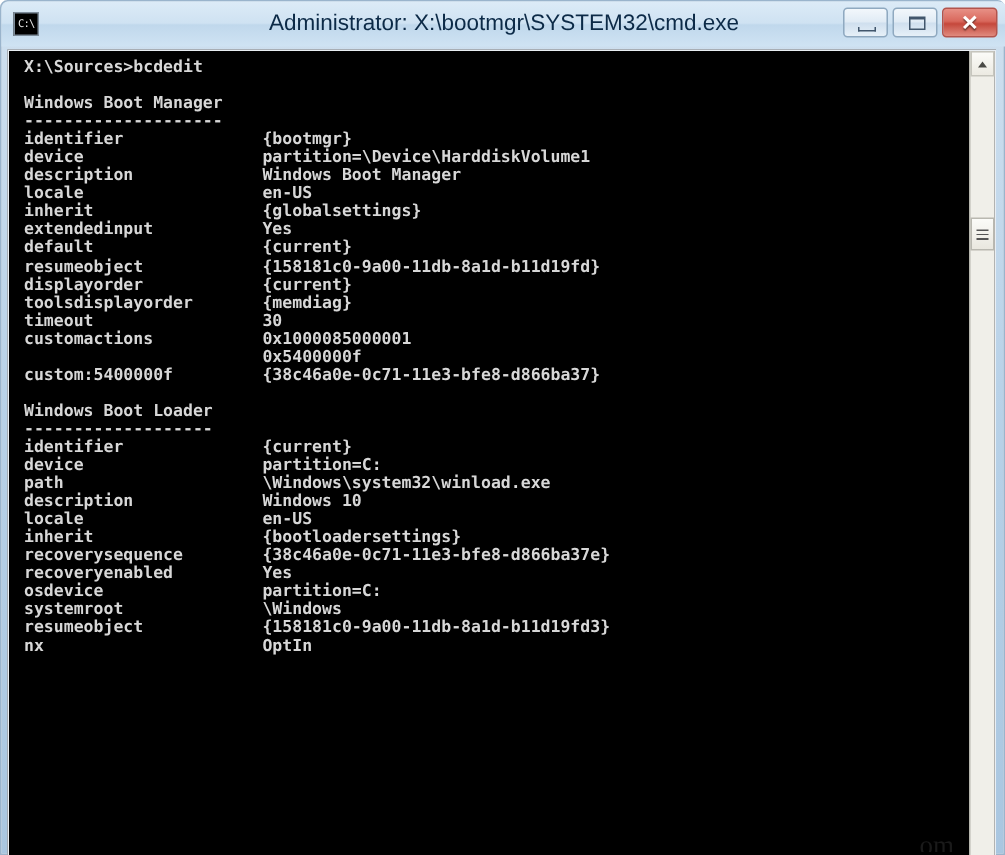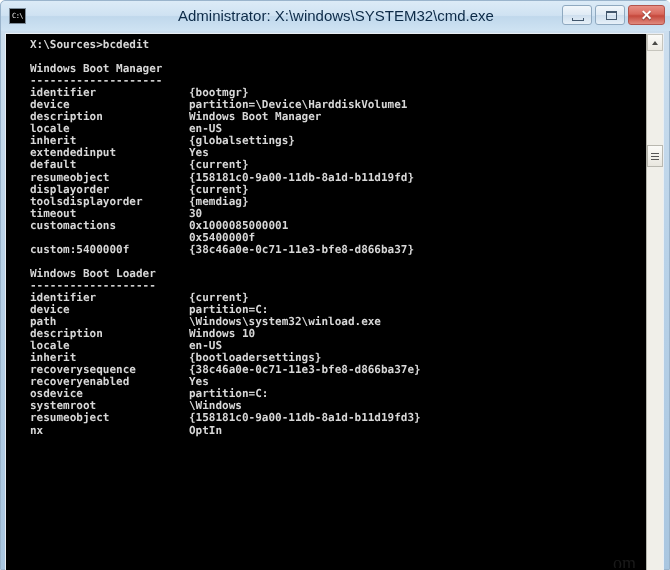--- a/index.html
+++ b/index.html
@@ -140,21 +140,21 @@
     top: 0;
     width: 640px;
     height: 412px;
     overflow: hidden;
     background: #000000;
     color: #d7d7d7;
     font-family: "DejaVu Sans Mono", "Liberation Mono", monospace;
     font-size: 11px;
     line-height: 12.05px;
     white-space: pre;
-    padding: 5px 0 0 24px;
+    padding: 5px 0 0 10px;
     box-sizing: border-box;
     letter-spacing: 0px;
     font-weight: bold;
     text-rendering: geometricPrecision;
   }
   .crow {
     height: 12.05px;
     white-space: pre;
   }
 
@@ -228,21 +228,21 @@
     height: 15px;
   }
 </style>
 </head>
 <body>
 
 <div id="window">
 
   <div id="titlebar">
     <div id="app-icon">C:\</div>
-    <div id="title-text">Administrator: X:\windows\SYSTEM32\cmd.exe</div>
+    <div id="title-text">Administrator: X:\bootmgr\SYSTEM32\cmd.exe</div>
 
     <div class="winbtn" id="btn-min">
       <span class="glyph-min"></span>
     </div>
     <div class="winbtn" id="btn-max">
       <span class="glyph-max"></span>
     </div>
     <div class="winbtn" id="btn-close">
       <span class="glyph-close">✕</span>
     </div>

